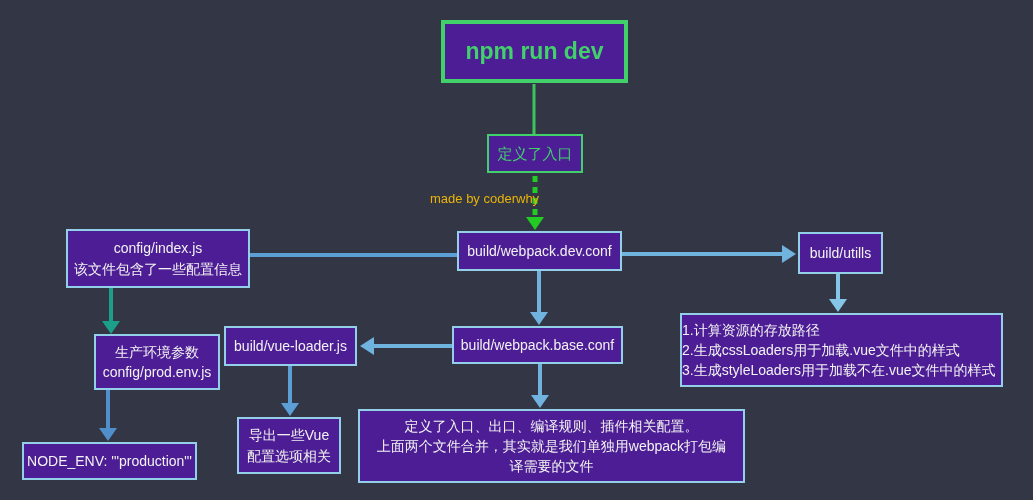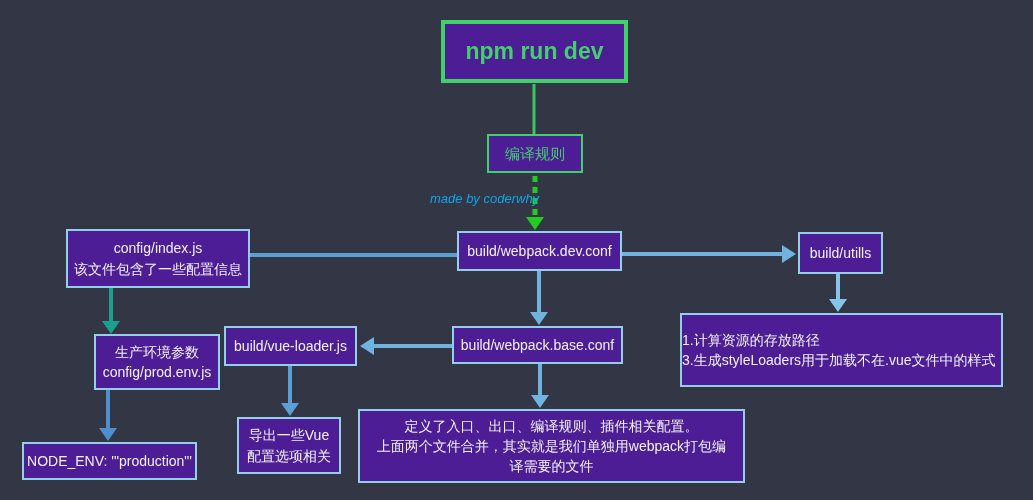--- a/index.html
+++ b/index.html
@@ -22,21 +22,21 @@
     line-height:1.45;
     text-align:center;
   }
   .blue{border:2px solid #93cfe8;}
   .green{border:2px solid #41d06a;color:#41d06a;}
 
   .box-npm{left:441px;top:20px;width:187px;height:63px;border-width:4px;font-size:23px;font-weight:bold;}
   .box-entry{left:487px;top:134px;width:96px;height:39px;font-size:15px;}
   .credit{
     position:absolute;left:430px;top:191px;width:104px;
-    color:#0ea5e9;font-size:13px;text-align:left;white-space:nowrap;font-style:italic;
+    color:#eab308;font-size:13px;text-align:left;white-space:nowrap;
   }
   .box-dev{left:457px;top:231px;width:165px;height:40px;}
   .box-config{left:20px;top:229px;width:184px;height:59px;margin-left:46px;}
   .box-utills{left:798px;top:232px;width:85px;height:42px;}
   .box-utills-notes{left:680px;top:313px;width:323px;height:74px;align-items:flex-start;text-align:left;}
   .box-prod{left:46px;top:334px;width:126px;height:56px;margin-left:48px;}
   .box-nodeenv{left:22px;top:442px;width:175px;height:38px;}
   .box-vueloader{left:224px;top:326px;width:133px;height:40px;}
   .box-base{left:452px;top:326px;width:171px;height:38px;}
   .box-vueexport{left:237px;top:417px;width:104px;height:57px;}
@@ -80,40 +80,41 @@
 
     <line x1="838" y1="274" x2="838" y2="300" stroke="#85c6e8" stroke-width="4"></line>
     <polygon points="829,299 847,299 838,312" fill="#85c6e8"></polygon>
   </svg>
 
   <div class="box green box-npm">
     <span>npm run dev</span>
   </div>
 
   <div class="box green box-entry">
-    <span>编译规则</span>
+    <span>定义了入口</span>
   </div>
 
   <div class="credit">made by coderwhy</div>
 
   <div class="box blue box-dev">
     <span>build/webpack.dev.conf</span>
   </div>
 
   <div class="box blue box-config">
     <div>config/index.js</div>
     <div>该文件包含了一些配置信息</div>
   </div>
 
   <div class="box blue box-utills">
     <span>build/utills</span>
   </div>
 
   <div class="box blue box-utills-notes">
     <div>1.计算资源的存放路径</div>
+    <div>2.生成cssLoaders用于加载.vue文件中的样式</div>
     <div>3.生成styleLoaders用于加载不在.vue文件中的样式</div>
   </div>
 
   <div class="box blue box-prod">
     <div>生产环境参数</div>
     <div>config/prod.env.js</div>
   </div>
 
   <div class="box blue box-nodeenv">
     <span>NODE_ENV: '"production"'</span>

